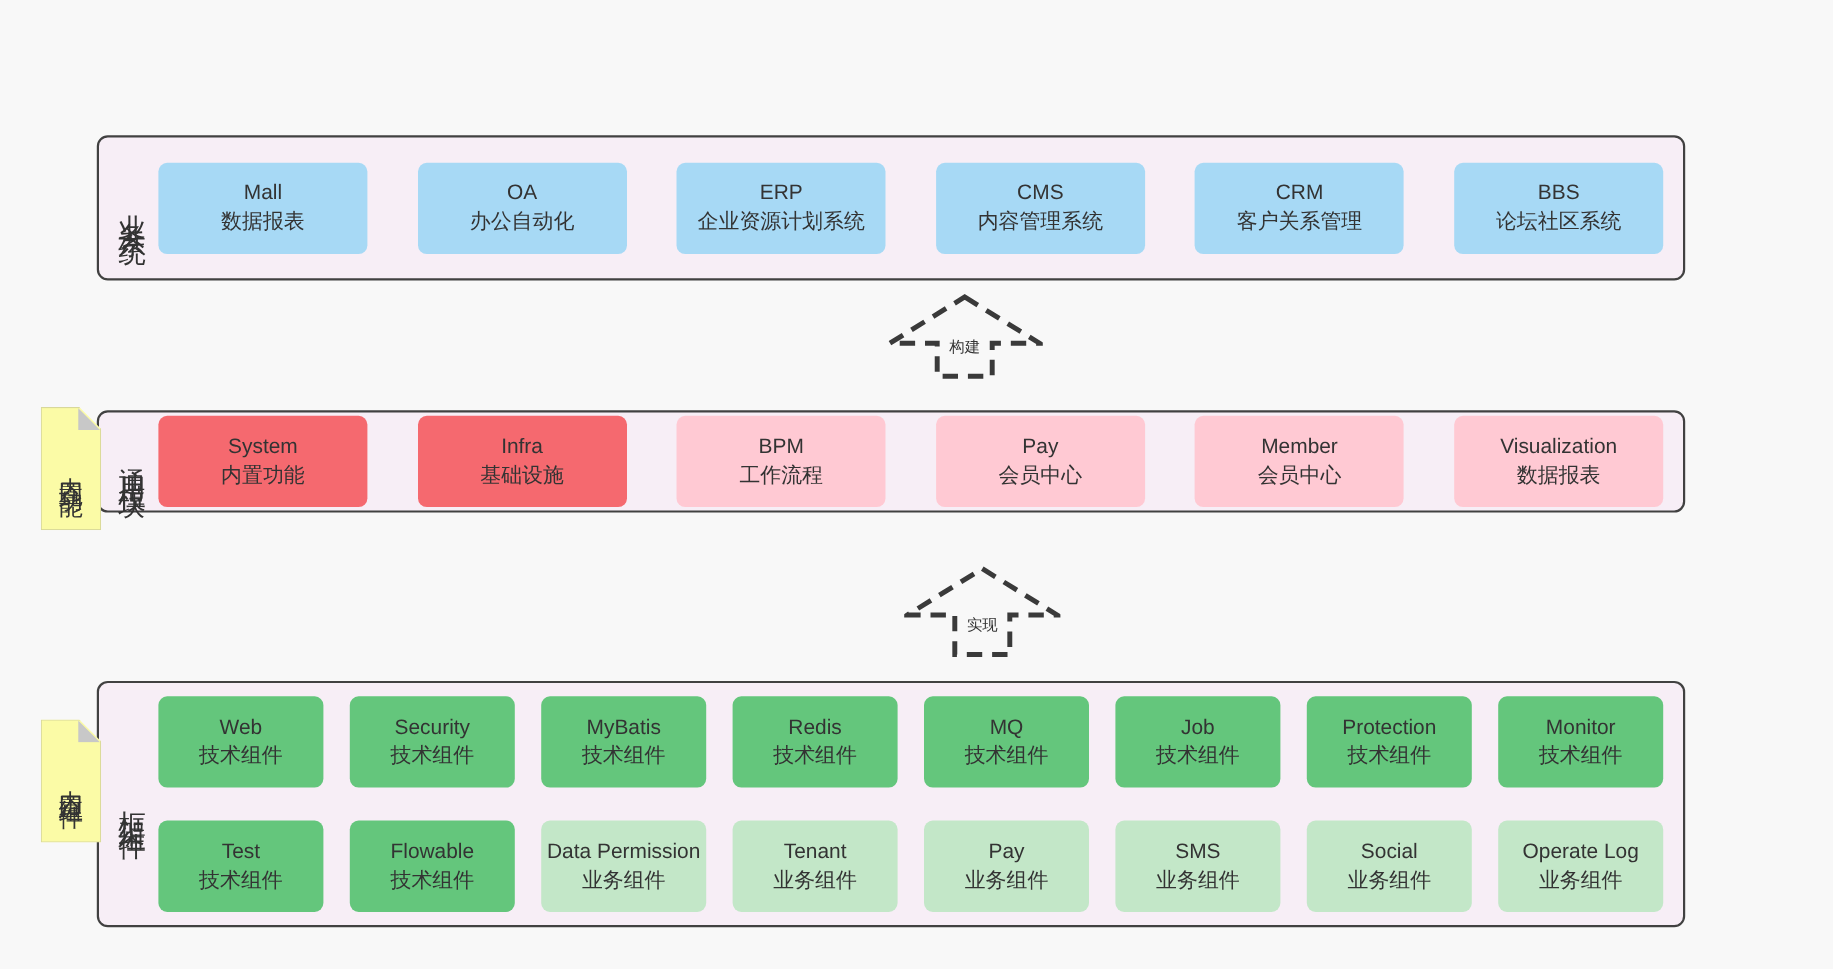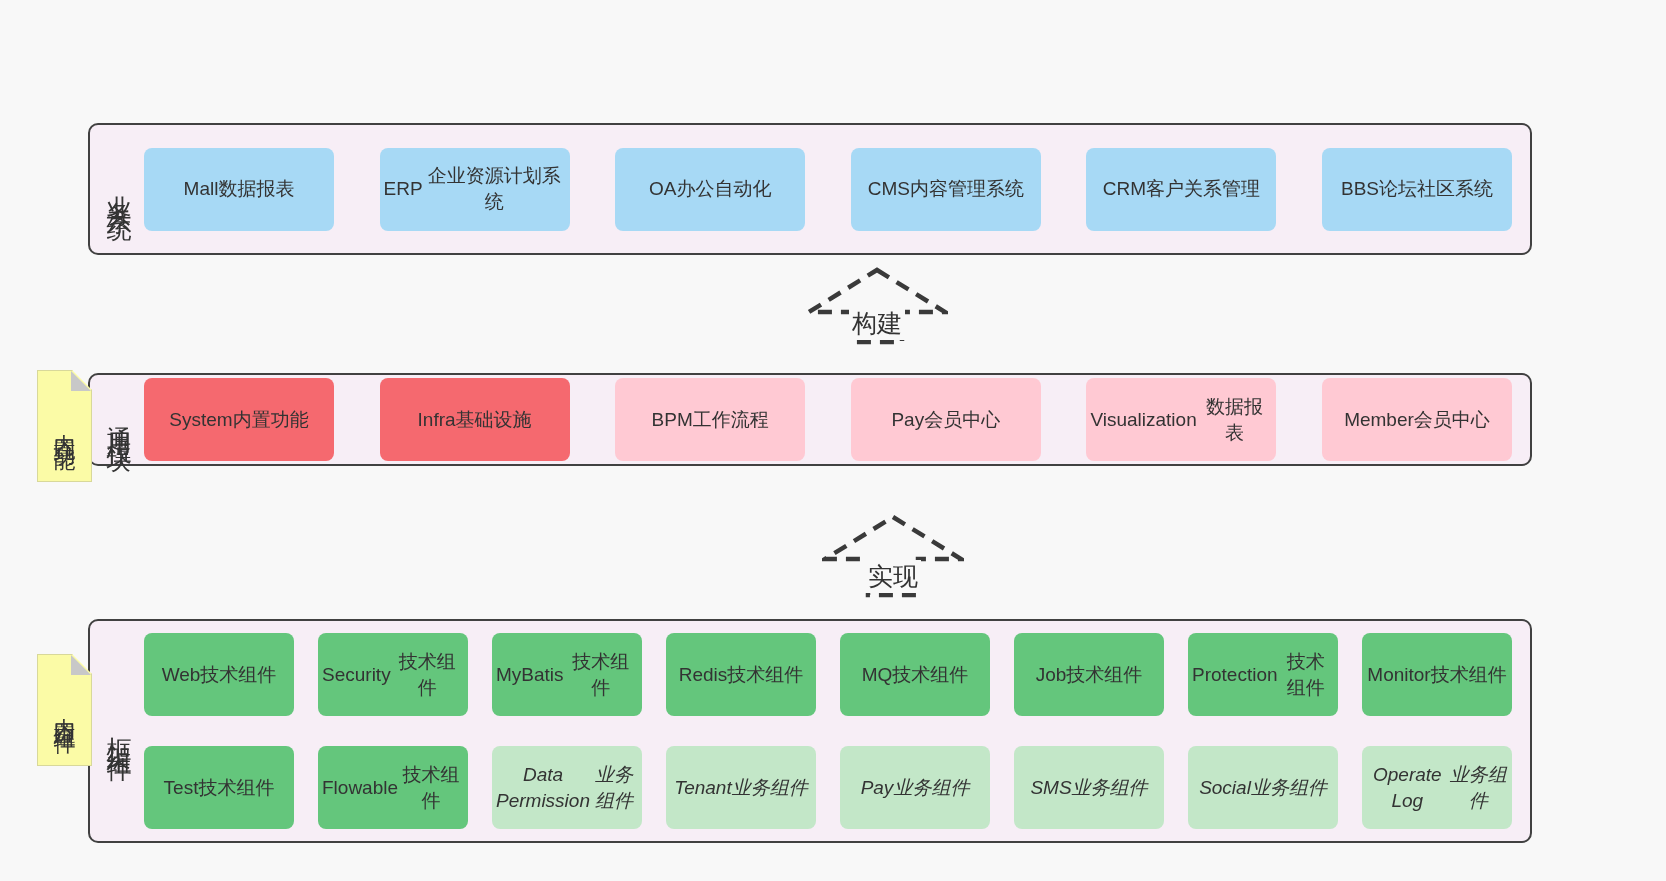--- a/index.html
+++ b/index.html
@@ -34,29 +34,29 @@
     padding-left:6px;
   }
   .boxes{
     flex:1; display:grid; align-content:center;
     justify-content:space-between; padding-right:18px;
   }
   .boxes6{grid-template-columns:repeat(6,190px);}
   .boxes8{grid-template-columns:repeat(8,150px); row-gap:30px;}
   .box{
     height:83px; border-radius:8px;
-    display:flex; align-items:center; justify-content:center;
+    display:flex; flex-direction:column; align-items:center; justify-content:center;
     text-align:center; font-size:19px; line-height:1.35; color:var(--text);
     padding:2px 4px;
   }
   .box[data-color="blue"]{background:var(--blue);}
   .box[data-color="red"]{background:var(--red);}
   .box[data-color="pink"]{background:var(--pink);}
   .box[data-color="green"]{background:var(--green);}
-  .box[data-color="green-light"]{background:var(--green-light);font-style:italic;}
+  .box[data-color="green-light"]{background:var(--green-light);}
   .note{
     position:absolute; left:37px; width:55px; z-index:3;
     background:var(--note-bg);
     border:1px solid var(--note-border);
     clip-path:polygon(0 0, calc(100% - 20px) 0, 100% 20px, 100% 100%, 0 100%);
     display:flex; align-items:center; justify-content:center;
     writing-mode:vertical-rl; text-orientation:upright;
     font-size:22px; letter-spacing:5px; color:var(--text);
   }
   .note-1{top:370px;height:112px;}
@@ -66,42 +66,42 @@
     background:var(--fold);
     clip-path:polygon(0 0, 100% 100%, 0 100%);
   }
   .arrow{position:absolute; z-index:2;}
   .arrow-1{left:806px; top:267px; width:142px; height:78px;}
   .arrow-2{left:822px; top:514px; width:142px; height:84px;}
   .arrow svg{display:block; width:100%; height:100%;}
   .arrow .arrow-label{
     position:absolute; left:50%; transform:translateX(-50%);
     background:var(--page-bg); padding:0 3px;
-    font-size:25px; color:var(--text); white-space:nowrap;
+    font-size:14px; color:var(--text); white-space:nowrap;
   }
   .arrow-1 .arrow-label{top:40px;}
   .arrow-2 .arrow-label{top:46px;}
 </style>
 </head>
 <body>
 
 <div class="section section-business">
   <div class="side-label">业务系统</div>
   <div class="boxes boxes6">
     <div class="box" data-color="blue">
       <span>Mall</span>
       <span>数据报表</span>
     </div>
     <div class="box" data-color="blue">
+      <span>OA</span>
+      <span>办公自动化</span>
+    </div>
+    <div class="box" data-color="blue">
       <span>ERP</span>
       <span>企业资源计划系统</span>
-    </div>
-    <div class="box" data-color="blue">
-      <span>OA</span>
-      <span>办公自动化</span>
     </div>
     <div class="box" data-color="blue">
       <span>CMS</span>
       <span>内容管理系统</span>
     </div>
     <div class="box" data-color="blue">
       <span>CRM</span>
       <span>客户关系管理</span>
     </div>
     <div class="box" data-color="blue">
@@ -135,26 +135,26 @@
     </div>
     <div class="box" data-color="pink">
       <span>BPM</span>
       <span>工作流程</span>
     </div>
     <div class="box" data-color="pink">
       <span>Pay</span>
       <span>会员中心</span>
     </div>
     <div class="box" data-color="pink">
+      <span>Member</span>
+      <span>会员中心</span>
+    </div>
+    <div class="box" data-color="pink">
       <span>Visualization</span>
       <span>数据报表</span>
-    </div>
-    <div class="box" data-color="pink">
-      <span>Member</span>
-      <span>会员中心</span>
     </div>
   </div>
 </div>
 
 <div class="arrow arrow-2">
   <svg viewBox="0 0 142 84">
     <polygon points="71,3 139,45 96,45 96,81 46,81 46,45 3,45" fill="none" stroke="#3a3a3a" stroke-width="4.5" stroke-dasharray="14,9"></polygon>
   </svg>
   <span class="arrow-label">实现</span>
 </div>

